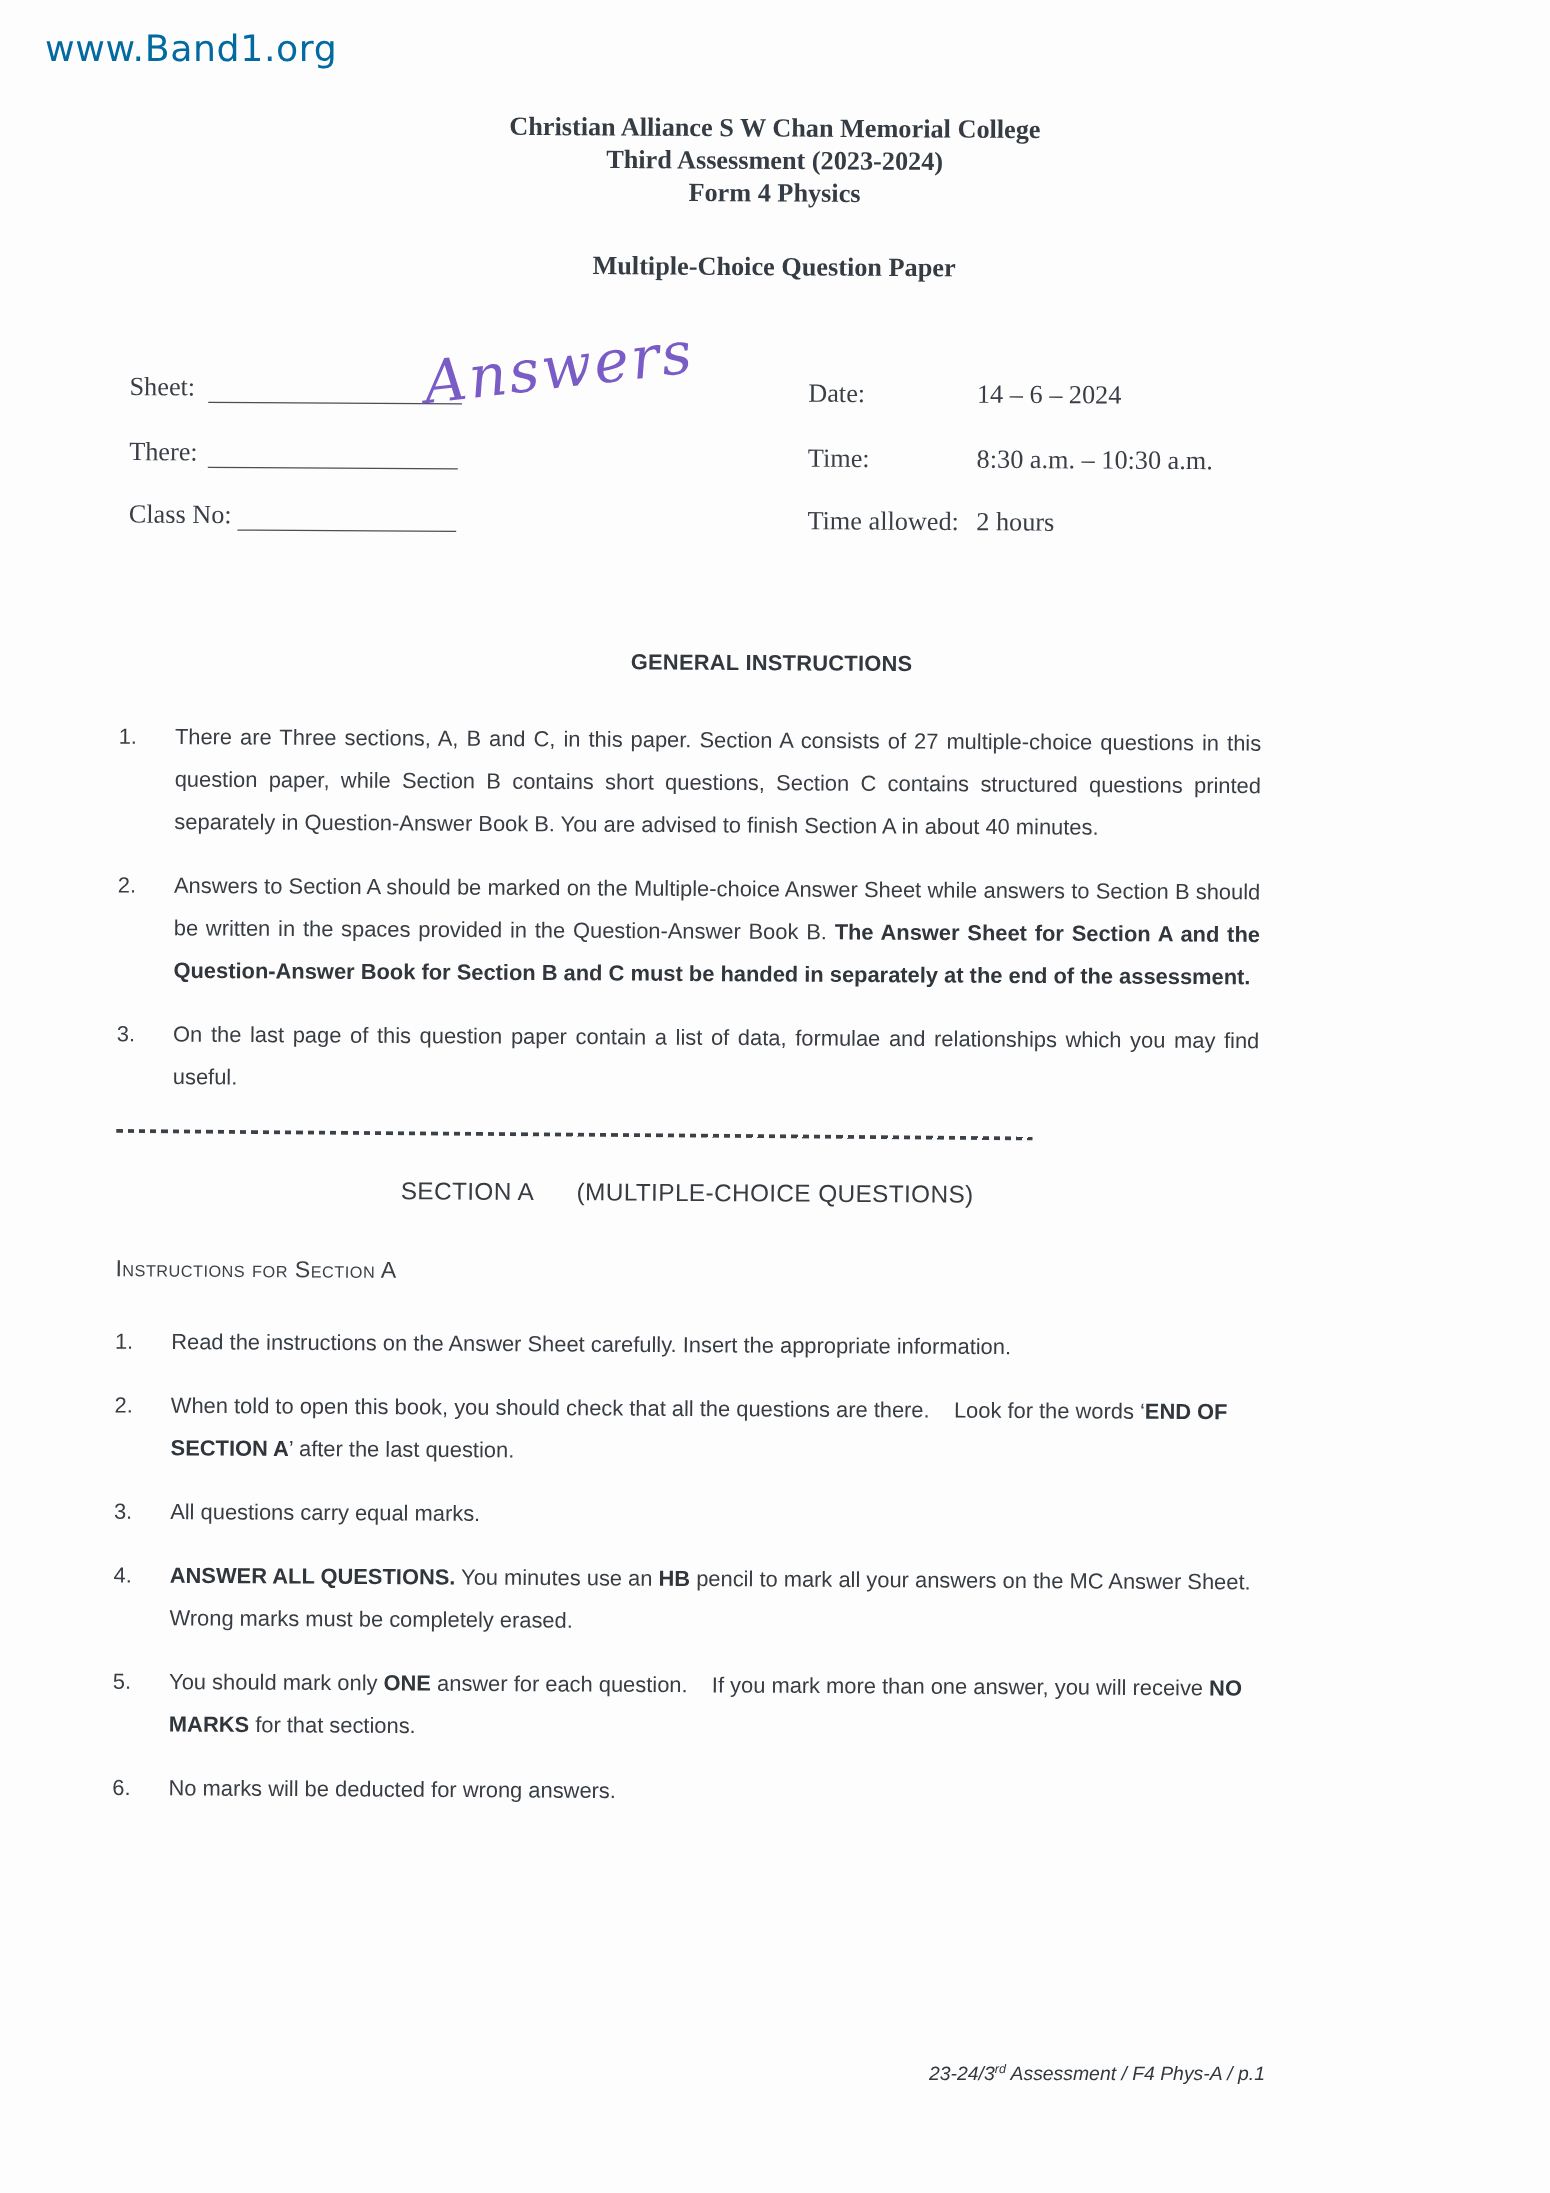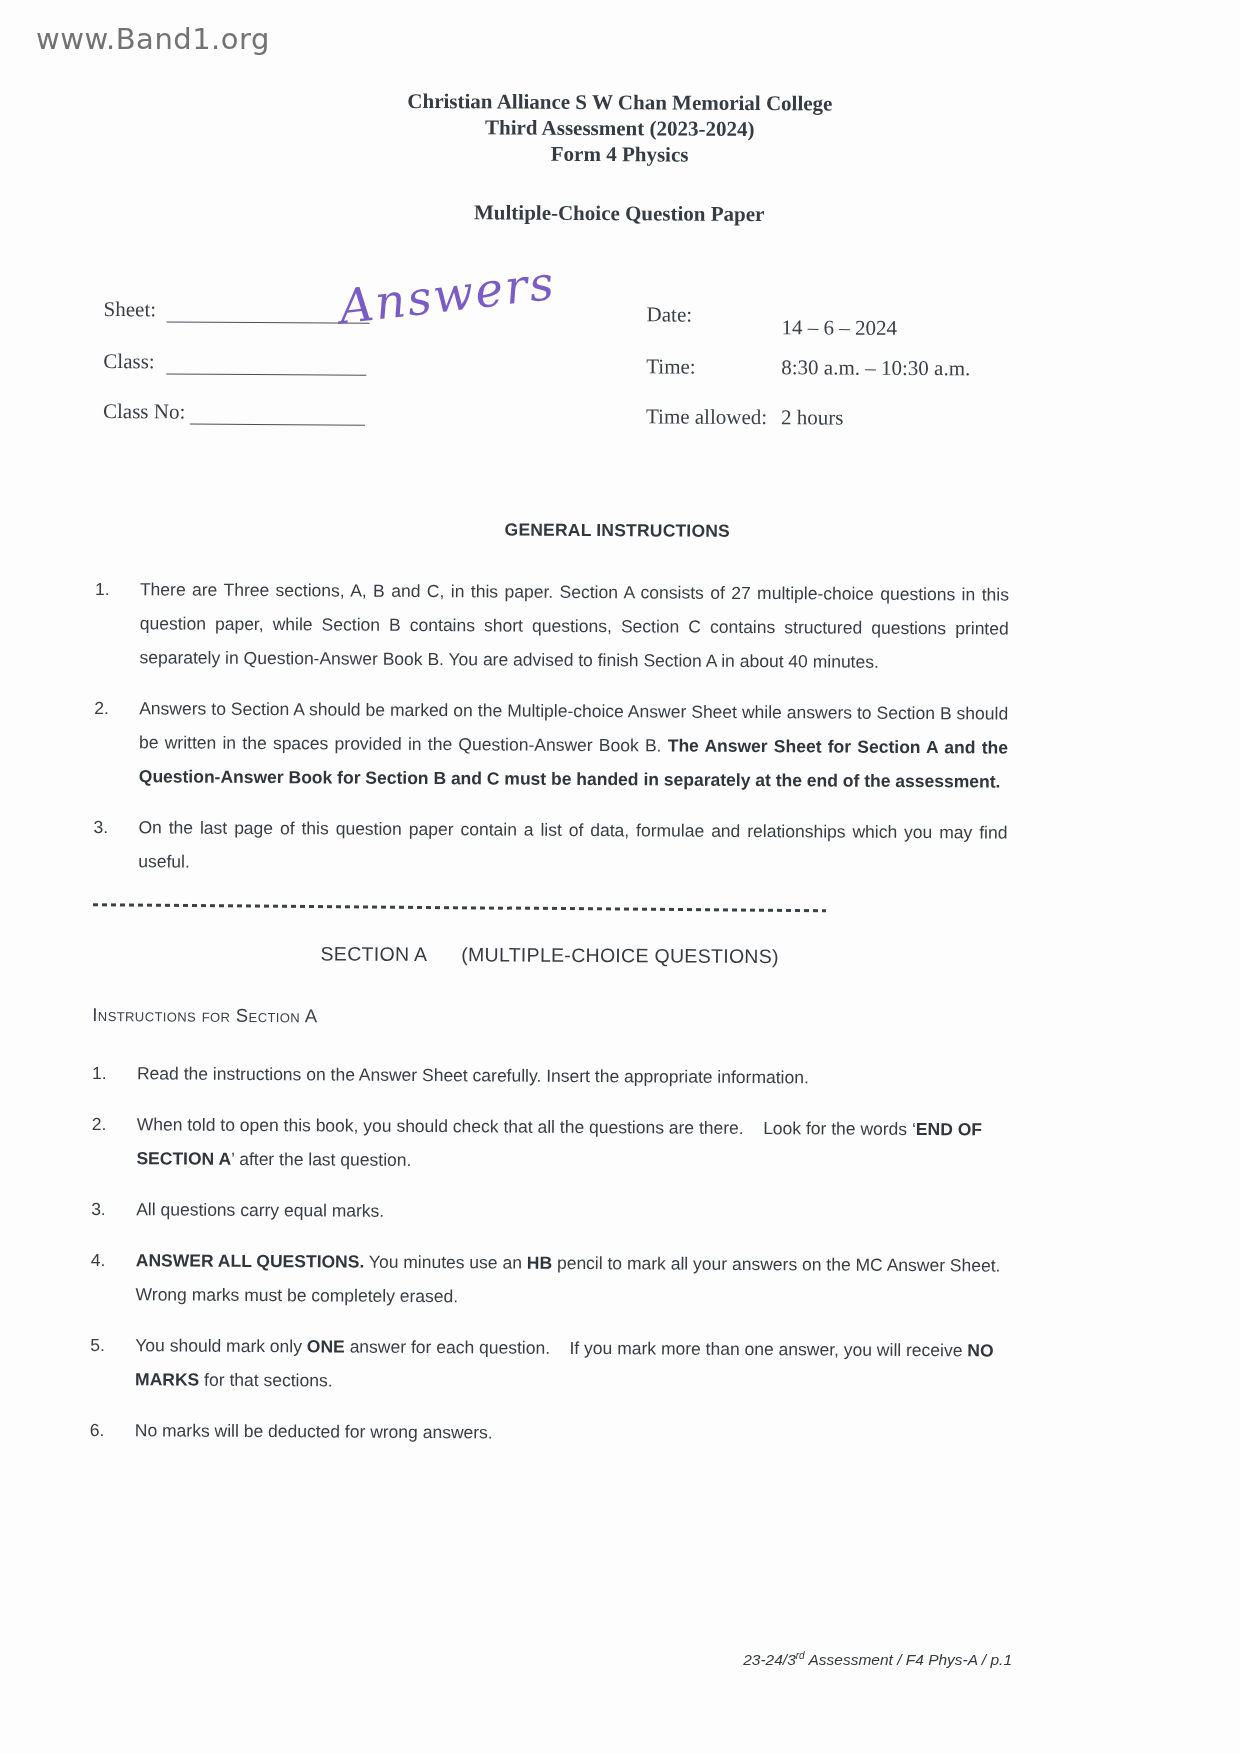--- a/index.html
+++ b/index.html
@@ -5,21 +5,21 @@
   html,body{margin:0;padding:0;}
   body{
     width:1240px;height:1754px;position:relative;overflow:hidden;
     background:#fdfdfd;
     font-family:"Liberation Sans",sans-serif;
     color:#383d43;
   }
   .watermark{
     position:absolute;top:22px;left:36px;
     font-family:"DejaVu Sans",sans-serif;
-    font-size:29px;color:#737373;letter-spacing:.5px;
+    font-size:29px;color:#0369a1;letter-spacing:.5px;
   }
   .content{
     position:absolute;left:0;top:0;width:1240px;
     transform:rotate(.35deg);transform-origin:98px 90px;
   }
   
   .doc-header{
     margin-top:86px;text-align:center;
     font-family:"Liberation Serif",serif;font-weight:bold;
     color:#363c44;
@@ -88,31 +88,31 @@
     <div class="line">Form 4 Physics</div>
   </div>
   <div class="paper-title">Multiple-Choice Question Paper</div>
 
   <div class="form-area">
     <div class="fa" style="left:105px;top:18px;">Sheet:</div>
     <div class="fa" style="left:168px;top:18px;">
       <span class="blank-line" style="width:203px;"></span>
       <span class="hand">Answers</span>
     </div>
-    <div class="fa" style="left:105px;top:70px;">Class:</div>
+    <div class="fa" style="left:105px;top:70px;">There:</div>
     <div class="fa" style="left:168px;top:70px;">
       <span class="blank-line" style="width:200px;"></span>
     </div>
     <div class="fa" style="left:105px;top:120px;">Class No:</div>
     <div class="fa" style="left:192px;top:120px;">
       <span class="blank-line" style="width:175px;"></span>
     </div>
 
     <div class="fa" style="left:648px;top:20px;">Date:</div>
-    <div class="fa" style="left:783px;top:32px;text-align:center;">14 – 6 – 2024</div>
+    <div class="fa" style="left:783px;top:20px;text-align:center;">14 – 6 – 2024</div>
     <div class="fa" style="left:648px;top:72px;">Time:</div>
     <div class="fa" style="left:783px;top:72px;">8:30 a.m. – 10:30 a.m.</div>
     <div class="fa" style="left:648px;top:122px;">Time allowed:</div>
     <div class="fa" style="left:783px;top:122px;">2 hours</div>
   </div>
 
   <div class="gi-title">GENERAL INSTRUCTIONS</div>
 
   <div class="ilist justified">
     <div class="item">

